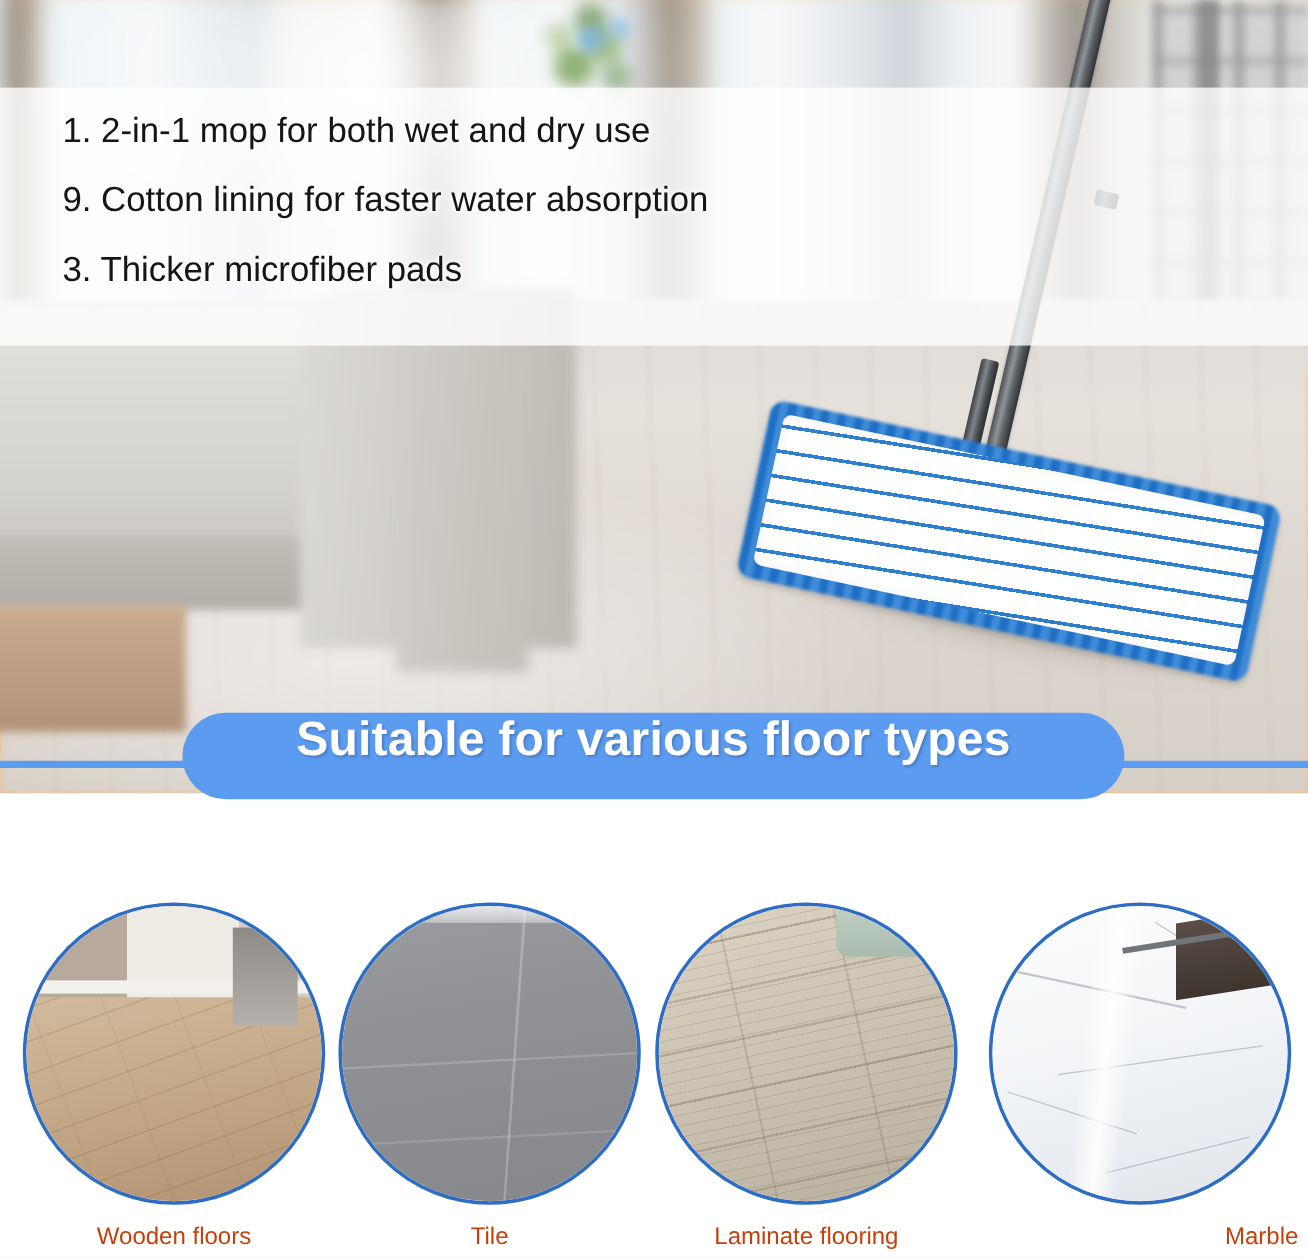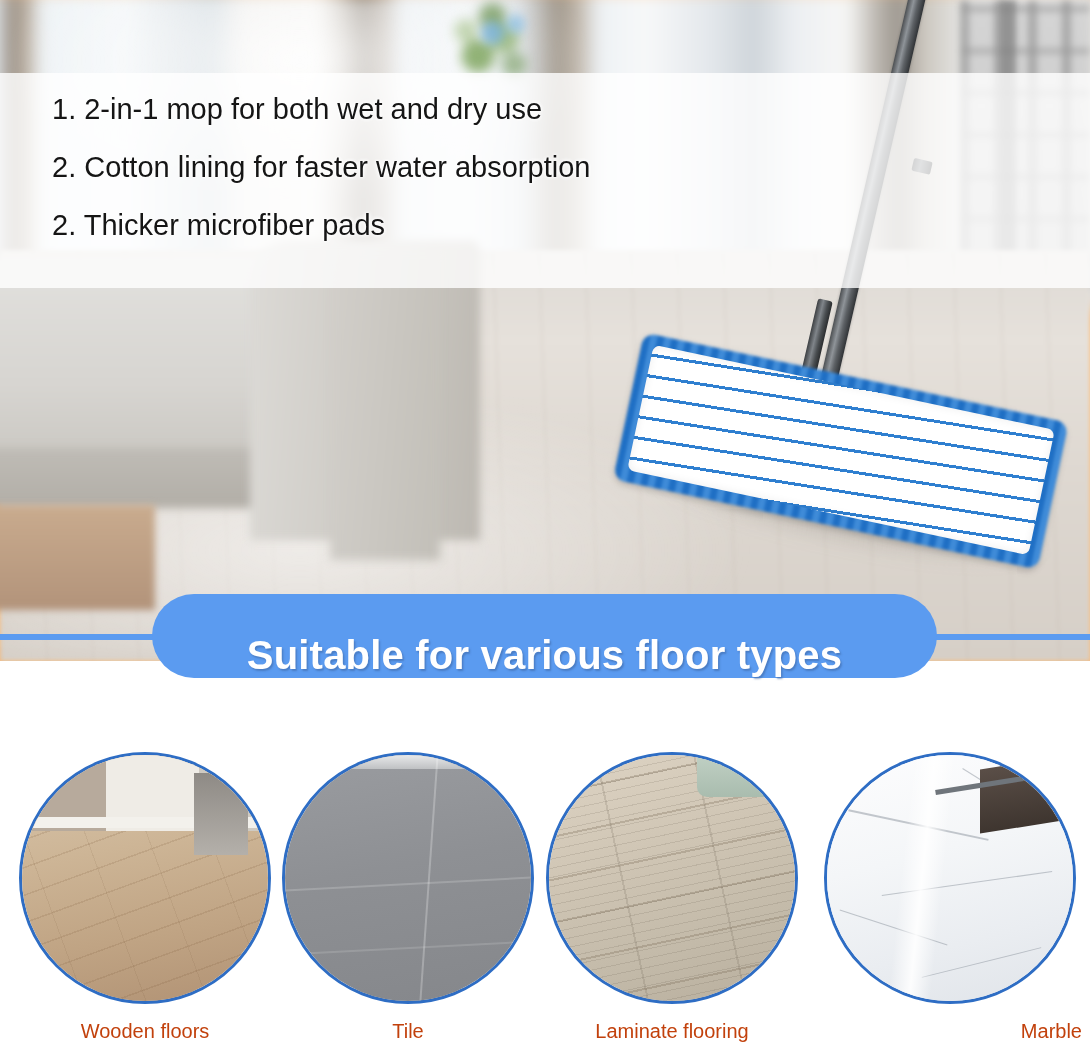--- a/index.html
+++ b/index.html
@@ -191,24 +191,24 @@
     text-shadow:0 0 5px #fff,0 0 5px #fff,0 0 3px #fff;
     white-space:nowrap;
   }
 
   
   .blue-rule{
     position:absolute;left:0;top:634px;width:1090px;height:6px;
     background:#5b9bf0;
   }
   .pill{
-    position:absolute;left:152px;top:594px;width:785px;height:84px;
+    position:absolute;left:152px;top:594px;width:785px;height:72px;
     background:#5b9bf0;
     border-radius:44px;
-    display:flex;align-items:flex-end;justify-content:center;
+    display:flex;align-items:flex-start;justify-content:center;
   }
   .pill-text{
     font-size:40px;font-weight:bold;color:#ffffff;
     letter-spacing:.2px;
     text-shadow:1.5px 1.5px 2px rgba(60,100,160,.55);
     white-space:nowrap;
   }
 
   
   .types{
@@ -358,22 +358,22 @@
     <div class="swivel-dot"></div>
 
     <div class="mop">
       <div class="mop-fringe"></div>
       <div class="mop-pad"></div>
     </div>
 
     <div class="overlay-band"></div>
     <div class="feature-list">
       <div class="feature-line">1. 2-in-1 mop for both wet and dry use</div>
-      <div class="feature-line">2. Cotton lining for faster water absorption</div>
-      <div class="feature-line">2. Thicker microfiber pads</div>
+      <div class="feature-line">9. Cotton lining for faster water absorption</div>
+      <div class="feature-line">3. Thicker microfiber pads</div>
     </div>
   </div>
 
   <div class="blue-rule"></div>
   <div class="pill">
     <span class="pill-text">Suitable for various floor types</span>
   </div>
 
   <div class="types">
 

